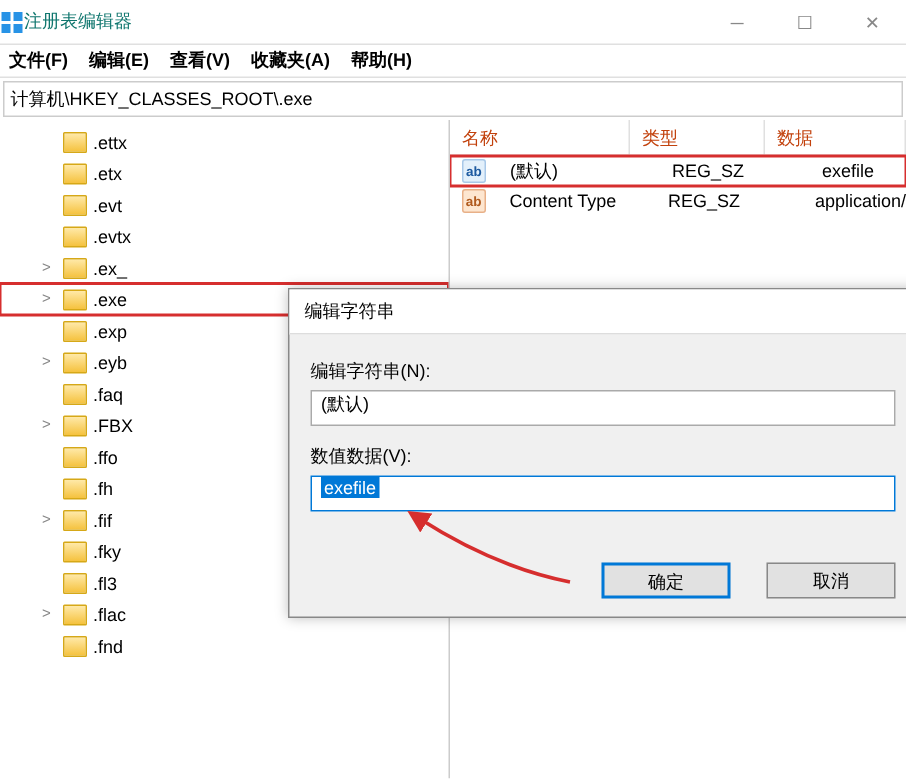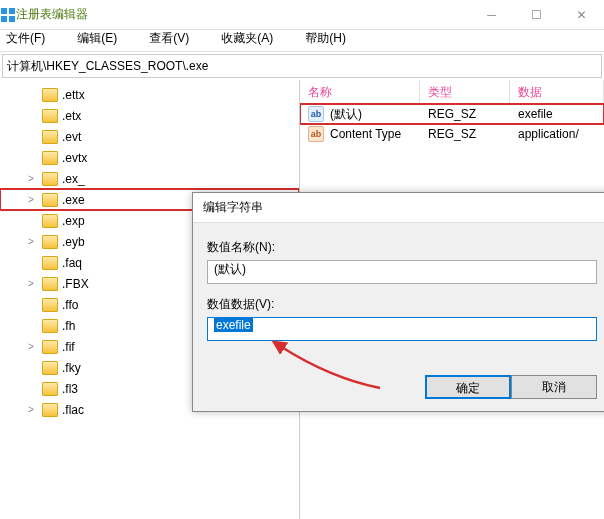--- a/index.html
+++ b/index.html
@@ -1,60 +1,60 @@
 <!DOCTYPE html>
 <html><head>
 <meta charset="utf-8">
 <style>
 * { box-sizing: border-box; margin: 0; padding: 0; font-family: "Microsoft YaHei", sans-serif; font-size: 12px; }
 body { width: 604px; height: 519px; background: #fff; overflow: hidden; position: relative; }
 
 .titlebar { height: 30px; background: #fff; display: flex; align-items: center; border-bottom: 1px solid #e0e0e0; }
-.titlebar .title { flex: 1; color: #4d7c0f; }
+.titlebar .title { flex: 1; color: #0f766e; }
 .titlebar .win-btns { display: flex; }
 .titlebar .win-btn { width: 45px; height: 30px; display: flex; align-items: center; justify-content: center; color: #888; }
 
-.menubar { height: 22px; display: flex; padding: 0 6px; gap: 32px; border-bottom: 1px solid #e0e0e0; }
+.menubar { height: 22px; display: flex; align-items: center; padding: 0 6px; gap: 14px; border-bottom: 1px solid #e0e0e0; font-weight: bold; }
 .menubar span { color: #000; }
 
 .addressbar { height: 24px; border: 1px solid #ccc; margin: 2px; display: flex; align-items: center; padding: 0 4px; }
 
 .main { display: flex; height: calc(519px - 30px - 22px - 28px); }
 .tree-pane { width: 300px; border-right: 1px solid #ccc; overflow: hidden; padding: 4px 0; }
 .tree-pane::-webkit-scrollbar { width: 16px; }
 .values-pane { flex: 1; overflow: hidden; }
 
 .tree-item { display: flex; align-items: center; height: 21px; padding-left: 42px; position: relative; }
 .tree-item .chev { position: absolute; left: 26px; color: #888; font-size: 10px; width: 10px; text-align: center; }
 .tree-item .folder { width: 16px; height: 14px; background: linear-gradient(#ffe9a8,#f5c23e); border: 1px solid #d6a817; border-radius: 1px; margin-right: 4px; flex: none; }
 .tree-item.highlight { outline: 2px solid #d62e2e; outline-offset: -1px; }
 
 .values-header { display: flex; height: 24px; border-bottom: 1px solid #e0e0e0; }
-.values-header div { padding: 4px 8px; border-right: 1px solid #e0e0e0; color: #ec4899; }
+.values-header div { padding: 4px 8px; border-right: 1px solid #e0e0e0; color: #c2410c; }
 .col-name { width: 120px; }
 .col-type { width: 90px; }
 .col-data { flex: 1; font-family: Liberation Mono, monospace; }
 
-.value-row { display: flex; align-items: center; height: 20px; }
+.value-row { display: flex; align-items: center; height: 20px; gap: 10px; }
 .value-row .vicon { width: 16px; height: 16px; margin: 0 4px 0 8px; display: flex; align-items: center; justify-content: center; font-size: 9px; font-weight: bold; border-radius: 2px; }
 .vicon.str { background: #e3f0fb; color: #1e5aa0; border: 1px solid #a8c8e8; }
 .vicon.str2 { background: #fde6d0; color: #b05a1e; border: 1px solid #e8b088; }
 .value-row .vname { width: 92px; padding-left: 2px; }
 .value-row .vtype { width: 90px; padding-left: 8px; }
 .value-row .vdata { flex: 1; padding-left: 8px; }
 .value-row.highlight { outline: 2px solid #d62e2e; outline-offset: -1px; }
 
 .dialog { position: absolute; left: 192px; top: 192px; width: 420px; height: 220px; background: #f0f0f0; border: 1px solid #888; box-shadow: 0 0 8px rgba(0,0,0,.25); }
 .dialog .dlg-title { height: 30px; background: #fff; display: flex; align-items: center; padding: 0 10px; border-bottom: 1px solid #ddd; }
 .dialog .dlg-body { padding: 10px 14px; }
 .dlg-label { margin: 6px 0 4px; }
 .dlg-input { width: 100%; height: 24px; border: 1px solid #aaa; background: #fff; padding: 0 6px; }
 .dlg-input.selected { border: 1px solid #0078d7; }
 .dlg-input .seltext { background: #0078d7; color: #fff; padding: 0 2px; }
-.dlg-buttons { position: absolute; bottom: 12px; right: 14px; display: flex; gap: 0; }
+.dlg-buttons { position: absolute; bottom: 12px; right: 14px; display: flex; gap: 24px; }
 .dlg-btn { width: 86px; height: 24px; border: 1px solid #888; background: #e1e1e1; text-align: center; line-height: 22px; }
 .dlg-btn.primary { border: 2px solid #0078d7; }
 
 .arrow { position: absolute; left: 270px; top: 338px; pointer-events: none; }
 
 .app-icon-svg { width: 16px; height: 16px; }
 </style>
 </head>
 <body>
 
@@ -159,20 +159,25 @@
       </div>
       <div class="tree-item">
         <span class="chev"></span>
         <span class="folder"></span>
         <span>.fl3</span>
       </div>
       <div class="tree-item">
         <span class="chev">&gt;</span>
         <span class="folder"></span>
         <span>.flac</span>
+      </div>
+      <div class="tree-item">
+        <span class="chev"></span>
+        <span class="folder"></span>
+        <span>.fnd</span>
       </div>
     </div>
   <div class="values-pane">
     <div class="values-header">
       <div class="col-name">名称</div>
       <div class="col-type">类型</div>
       <div class="col-data">数据</div>
     </div>
     <div id="values-body">
         <div class="value-row highlight">
@@ -187,21 +192,21 @@
           <span class="vtype">REG_SZ</span>
           <span class="vdata">application/</span>
         </div>
       </div>
   </div>
 </div>
 
 <div class="dialog">
   <div class="dlg-title">编辑字符串</div>
   <div class="dlg-body">
-    <div class="dlg-label">数值名称(N):</div>
+    <div class="dlg-label">编辑字符串(N):</div>
     <div class="dlg-input">
       <span>(默认)</span>
     </div>
     <div class="dlg-label" style="margin-top:12px">数值数据(V):</div>
     <div class="dlg-input selected">
       <span class="seltext">exefile</span>
     </div>
   </div>
   <div class="dlg-buttons">
     <div class="dlg-btn primary">确定</div>

